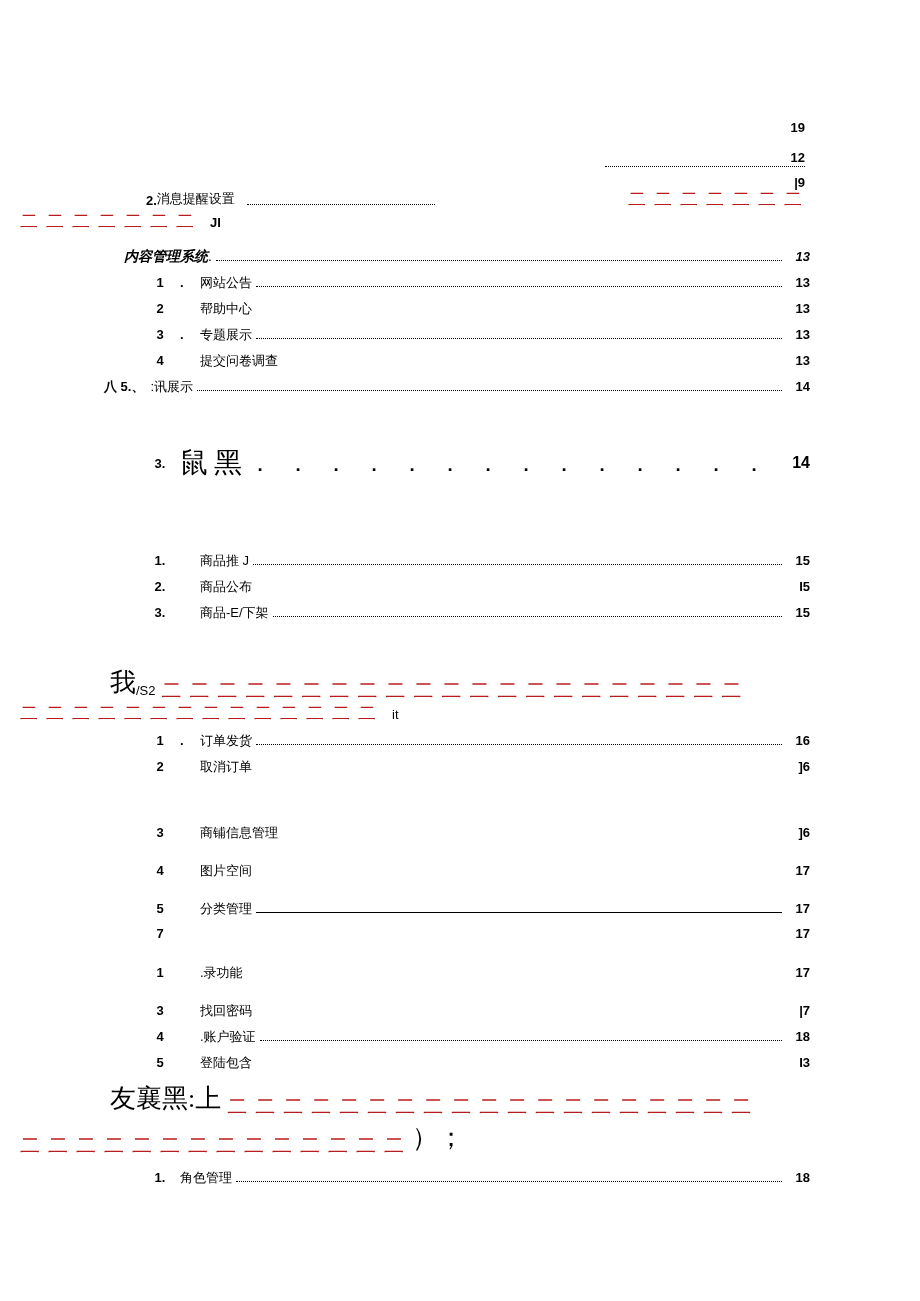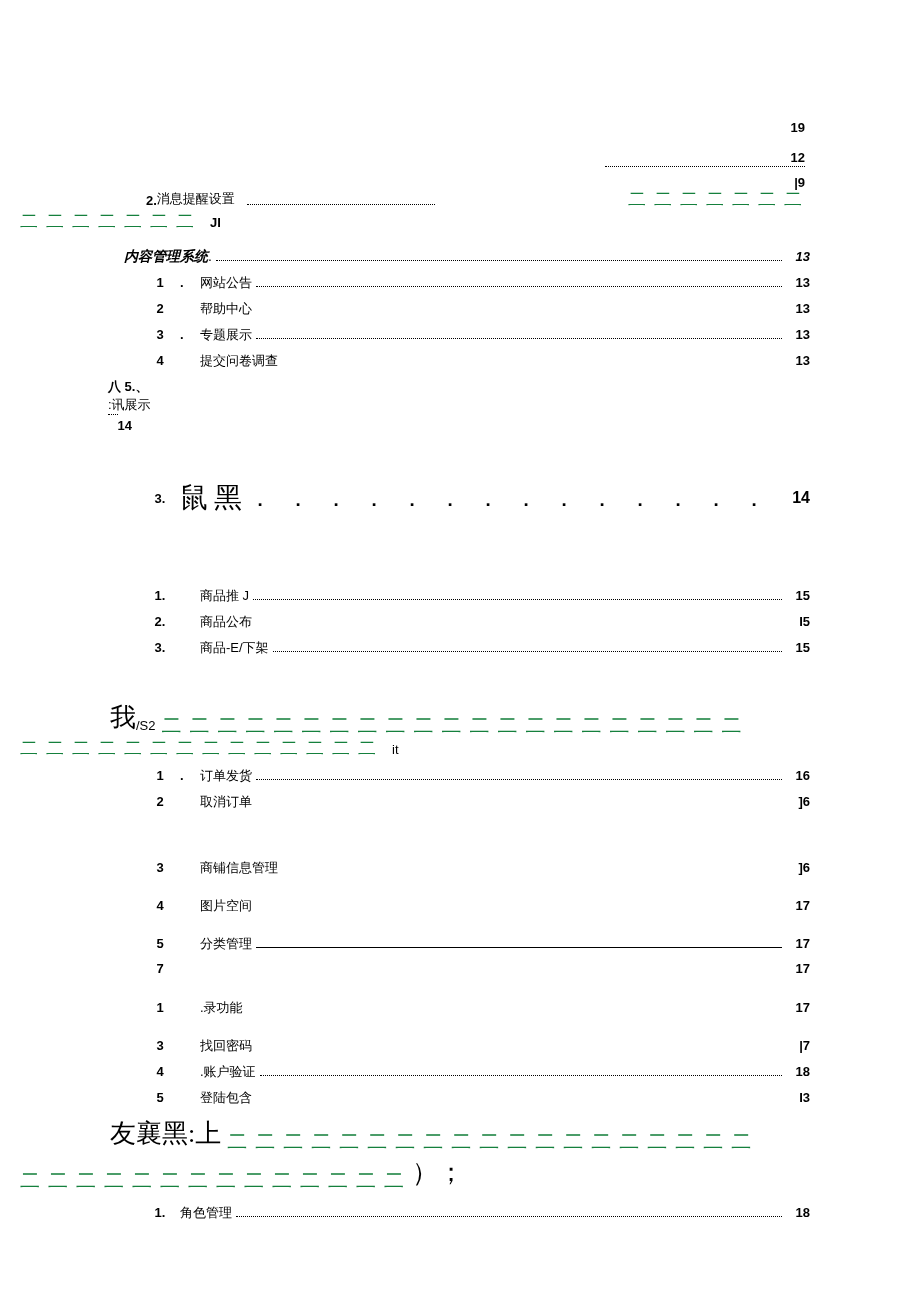--- a/index.html
+++ b/index.html
@@ -73,21 +73,21 @@
       font-size: 13px;
       min-width: 24px;
       text-align: right;
     }
     .bold { font-weight: bold; }
     .italic { font-style: italic; }
     .dash-run {
       letter-spacing: 8px;
       font-size: 20px;
       line-height: 1;
-      color: #15803d;
+      color: #b91c1c;
       white-space: nowrap;
       overflow: hidden;
     }
     .big-cn {
       font-size: 28px;
       font-family: "SimSun", serif;
       letter-spacing: 6px;
     }
     .big-cn2 {
       font-size: 26px;
@@ -165,21 +165,21 @@
       </div>
       <div class="toc-row indent1">
         <span class="toc-num">4</span>
         <span class="toc-sep"></span>
         <span class="toc-label">提交问卷调查</span>
         <span class="toc-fill-space"></span>
         <span class="toc-page">13</span>
       </div>
     </div>
 
-  <div class="toc-row" style="margin-left:-6px;flex-direction:column;">
+  <div class="toc-row" style="margin-left:-6px;">
     <span class="bold" style="font-size:13px; white-space:nowrap;">八 5.、</span>
     <span style="width:6px;"></span>
     <span class="toc-label">:讯展示</span>
     <span class="toc-fill-dots"></span>
     <span class="toc-page">14</span>
   </div>
 
   <div class="spacer-lg"></div>
 
   <div class="toc-row indent1" style="align-items:center;">

